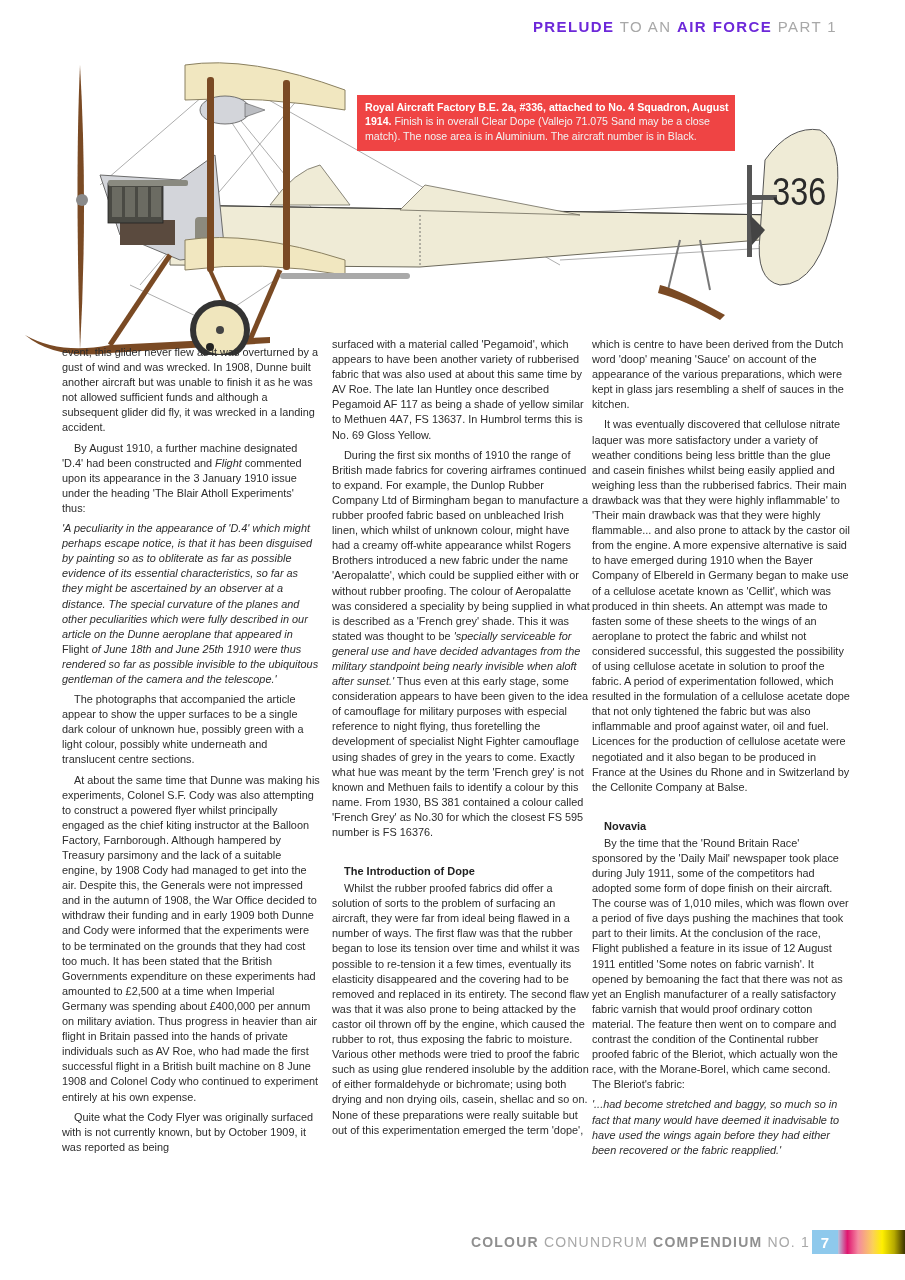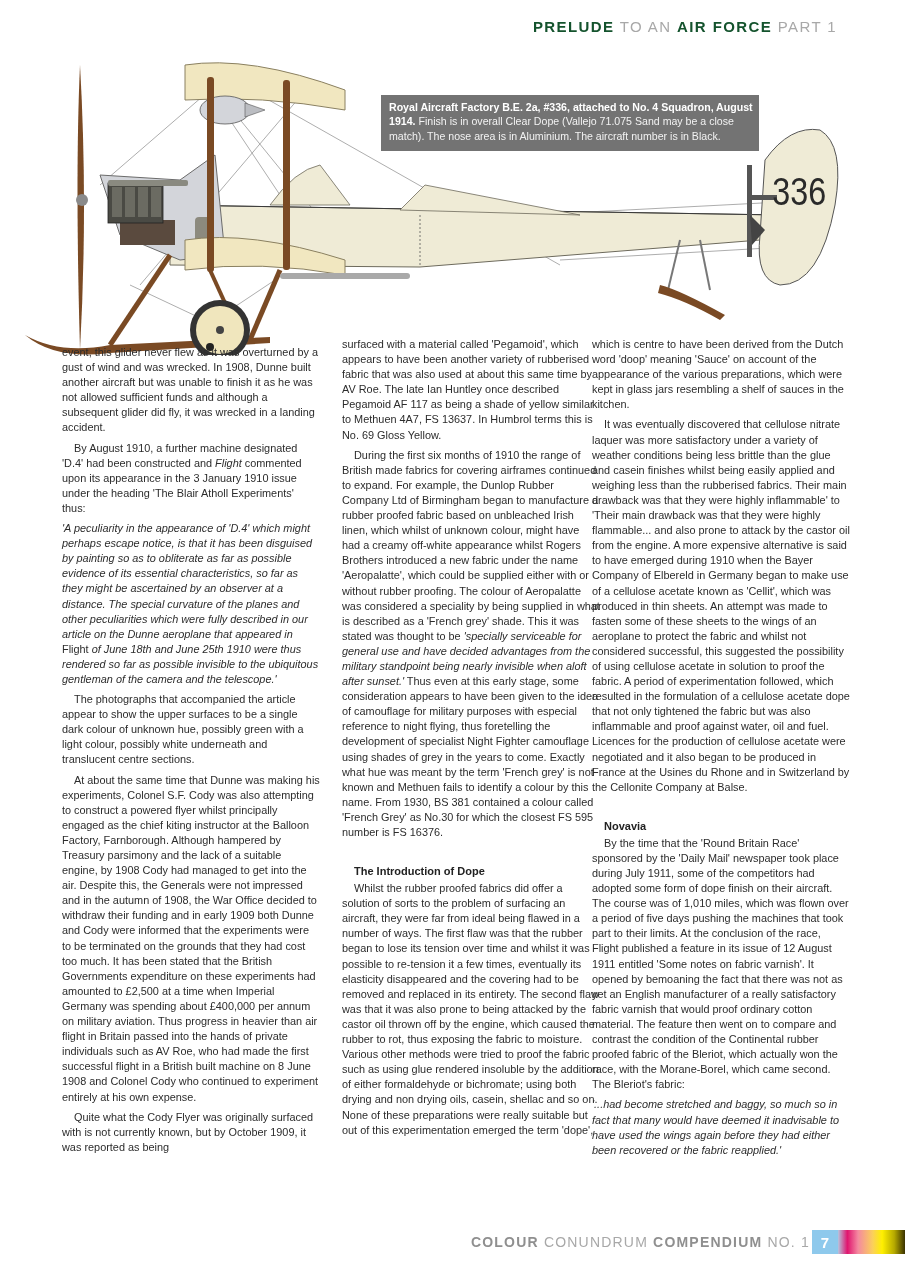--- a/index.html
+++ b/index.html
@@ -1,41 +1,41 @@
 <!DOCTYPE html>
 <html><head>
 <meta charset="utf-8">
 <style>
   html, body { margin: 0; padding: 0; background: #ffffff; }
   body { width: 905px; height: 1280px; position: relative; overflow: hidden;
          font-family: "Liberation Sans", "DejaVu Sans", sans-serif; color: #2a2a2a; }
 
   .running-head { position: absolute; top: 18px; right: 68px; font-size: 15px; letter-spacing: 1.4px;
                   color: #9a9a9a; white-space: nowrap; }
-  .running-head b { font-weight: 700; color: #14532d; text-align: right; }
+  .running-head b { font-weight: 700; color: #6d28d9; text-align: right; }
   .running-head span.light { font-weight: 400; color: #a8a8a8; }
 
   .illustration { position: absolute; left: 20px; top: 55px; width: 860px; height: 300px; }
 
   .caption { position: absolute; left: 357px; top: 95px; width: 378px; height: 56px;
-             background: #737373; color: #f2f2f2; font-size: 10.6px; line-height: 14.3px;
-             padding: 5px 0 0 8px; box-sizing: border-box; margin-left: 24px; }
+             background: #ef4444; color: #f2f2f2; font-size: 10.6px; line-height: 14.3px;
+             padding: 5px 0 0 8px; box-sizing: border-box; }
   .caption b { font-weight: 700; color: #ffffff; }
 
   .column { position: absolute; top: 337px; width: 258px; font-size: 10.9px; line-height: 15.1px;
             color: #2c2c2c; }
   .column p { margin: 0 0 5px 0; text-indent: 12px; }
   .column p.noindent { text-indent: 0; }
   .column p.quote { text-indent: 0; font-style: italic; }
   .column .roman { font-style: normal; }
   .column em { font-style: italic; }
   .column h3 { margin: 24px 0 2px 12px; font-size: 11px; font-weight: 700; color: #222222; line-height: 15px; }
 
   #col1 { left: 62px; top: 345px; }
-  #col2 { left: 342px; }
+  #col2 { left: 332px; }
   #col3 { left: 592px; }
 
   .footer { position: absolute; top: 1234px; right: 95px; font-size: 14px; letter-spacing: 1.2px;
             color: #9c9c9c; white-space: nowrap; }
   .footer b { font-weight: 700; color: #8f8f8f; text-align: center; }
   .footer span.light { color: #a8a8a8; text-align: right; }
 
   .page-badge { position: absolute; top: 1230px; left: 812px; width: 26px; height: 24px;
                 background: #8ec9ec; color: #ffffff; font-weight: 700; font-size: 15px;
                 display: flex; align-items: center; justify-content: center; }

